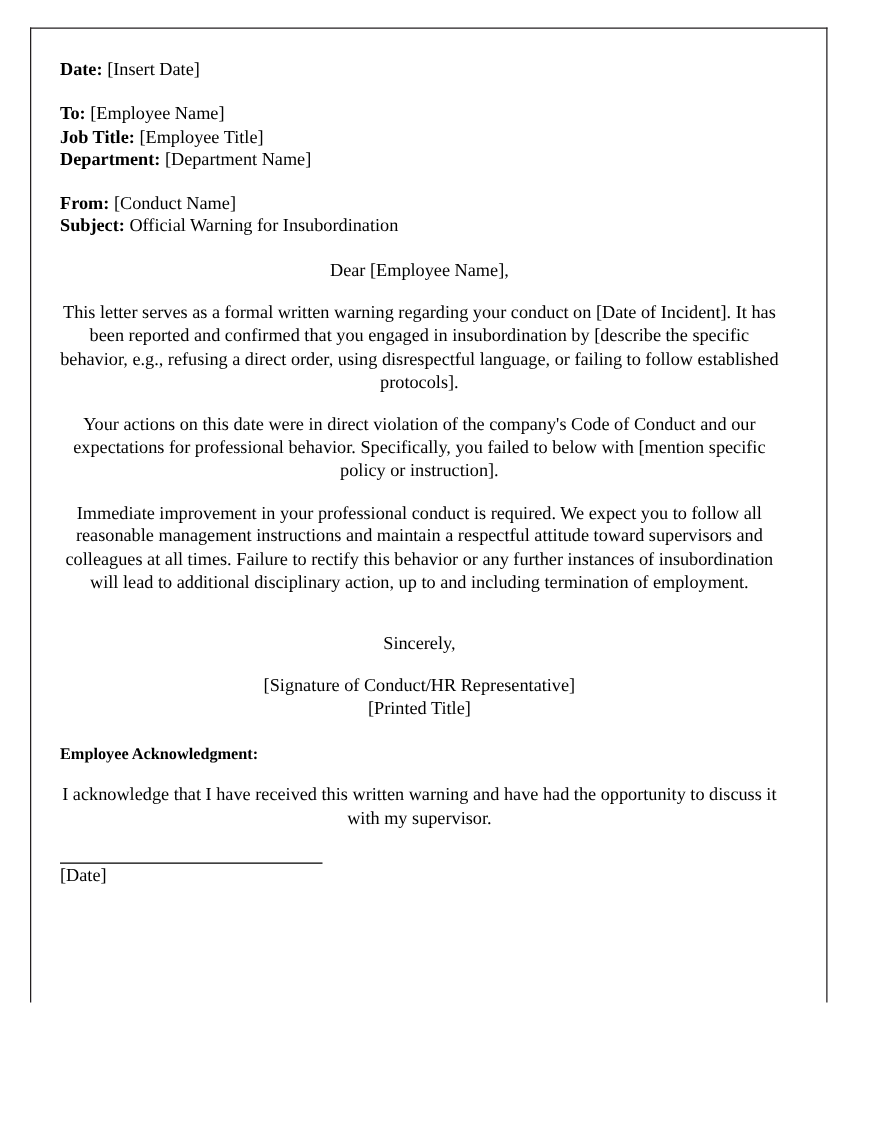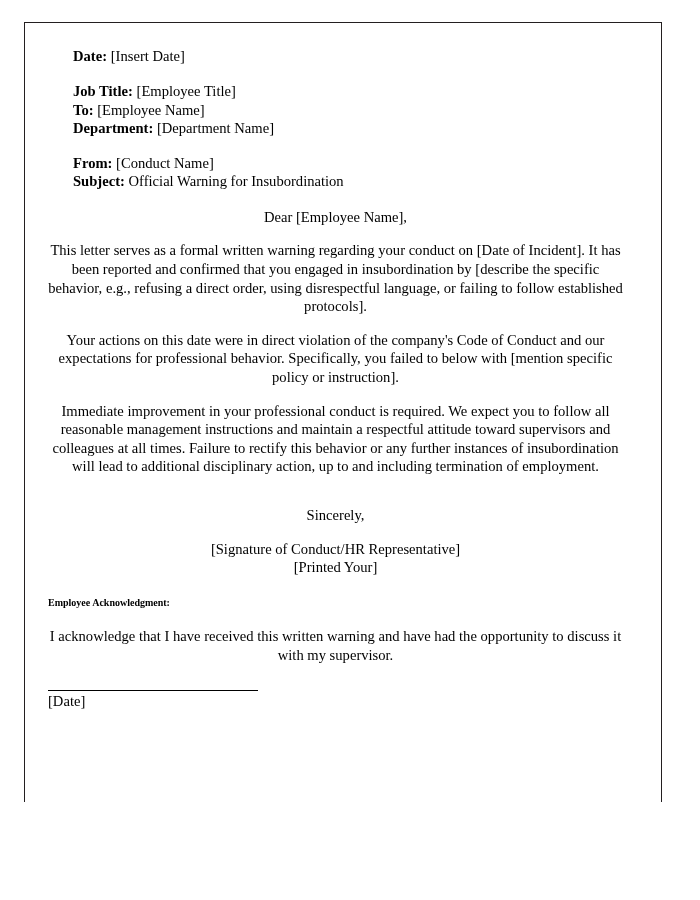--- a/index.html
+++ b/index.html
@@ -46,30 +46,29 @@
     text-align: center;
     white-space: normal;
   }
 
   .meta-line {
     font-size: 14.6px;
     line-height: 18.3px;
   }
   .meta-label {
     font-weight: bold;
-    margin-left: 25px;
   }
 
   .gap-lg { height: 17px; }
   .gap-md { height: 15px; }
 
   .para { margin-bottom: 0; }
 
   .heading-bold {
-    font-size: 10px;
+    font-size: 13px;
     line-height: 18.6px;
     font-weight: bold;
   }
 
   .sig-group { margin-top: 20px; }
 
   .sig-rule {
     width: 210px;
     height: 0;
     border-top: 1.7px solid #000000;
@@ -88,26 +87,26 @@
   <div class="page-body">
 
     <div class="meta-line">
       <span class="meta-label">Date:</span>
       <span>[Insert Date]</span>
     </div>
 
     <div class="gap-lg"></div>
 
     <div class="meta-line">
+      <span class="meta-label">To:</span>
+      <span>[Employee Name]</span>
+    </div>
+    <div class="meta-line">
       <span class="meta-label">Job Title:</span>
       <span>[Employee Title]</span>
-    </div>
-    <div class="meta-line">
-      <span class="meta-label">To:</span>
-      <span>[Employee Name]</span>
     </div>
     <div class="meta-line">
       <span class="meta-label">Department:</span>
       <span>[Department Name]</span>
     </div>
 
     <div class="gap-lg"></div>
 
     <div class="meta-line">
       <span class="meta-label">From:</span>
@@ -134,21 +133,21 @@
     <div class="gap-md"></div>
 
 
     <div class="gap-md"></div>
 
     <div class="block">Sincerely,</div>
 
     <div class="gap-md"></div>
 
     <div class="block">[Signature of Conduct/HR Representative]</div>
-    <div class="block">[Printed Your]</div>
+    <div class="block">[Printed Title]</div>
 
     <div class="gap-lg"></div>
 
     <div class="heading-bold">Employee Acknowledgment:</div>
 
     <div class="gap-md"></div>
 
     <div class="block">I acknowledge that I have received this written warning and have had the opportunity to discuss it with my supervisor.</div>
 
 

